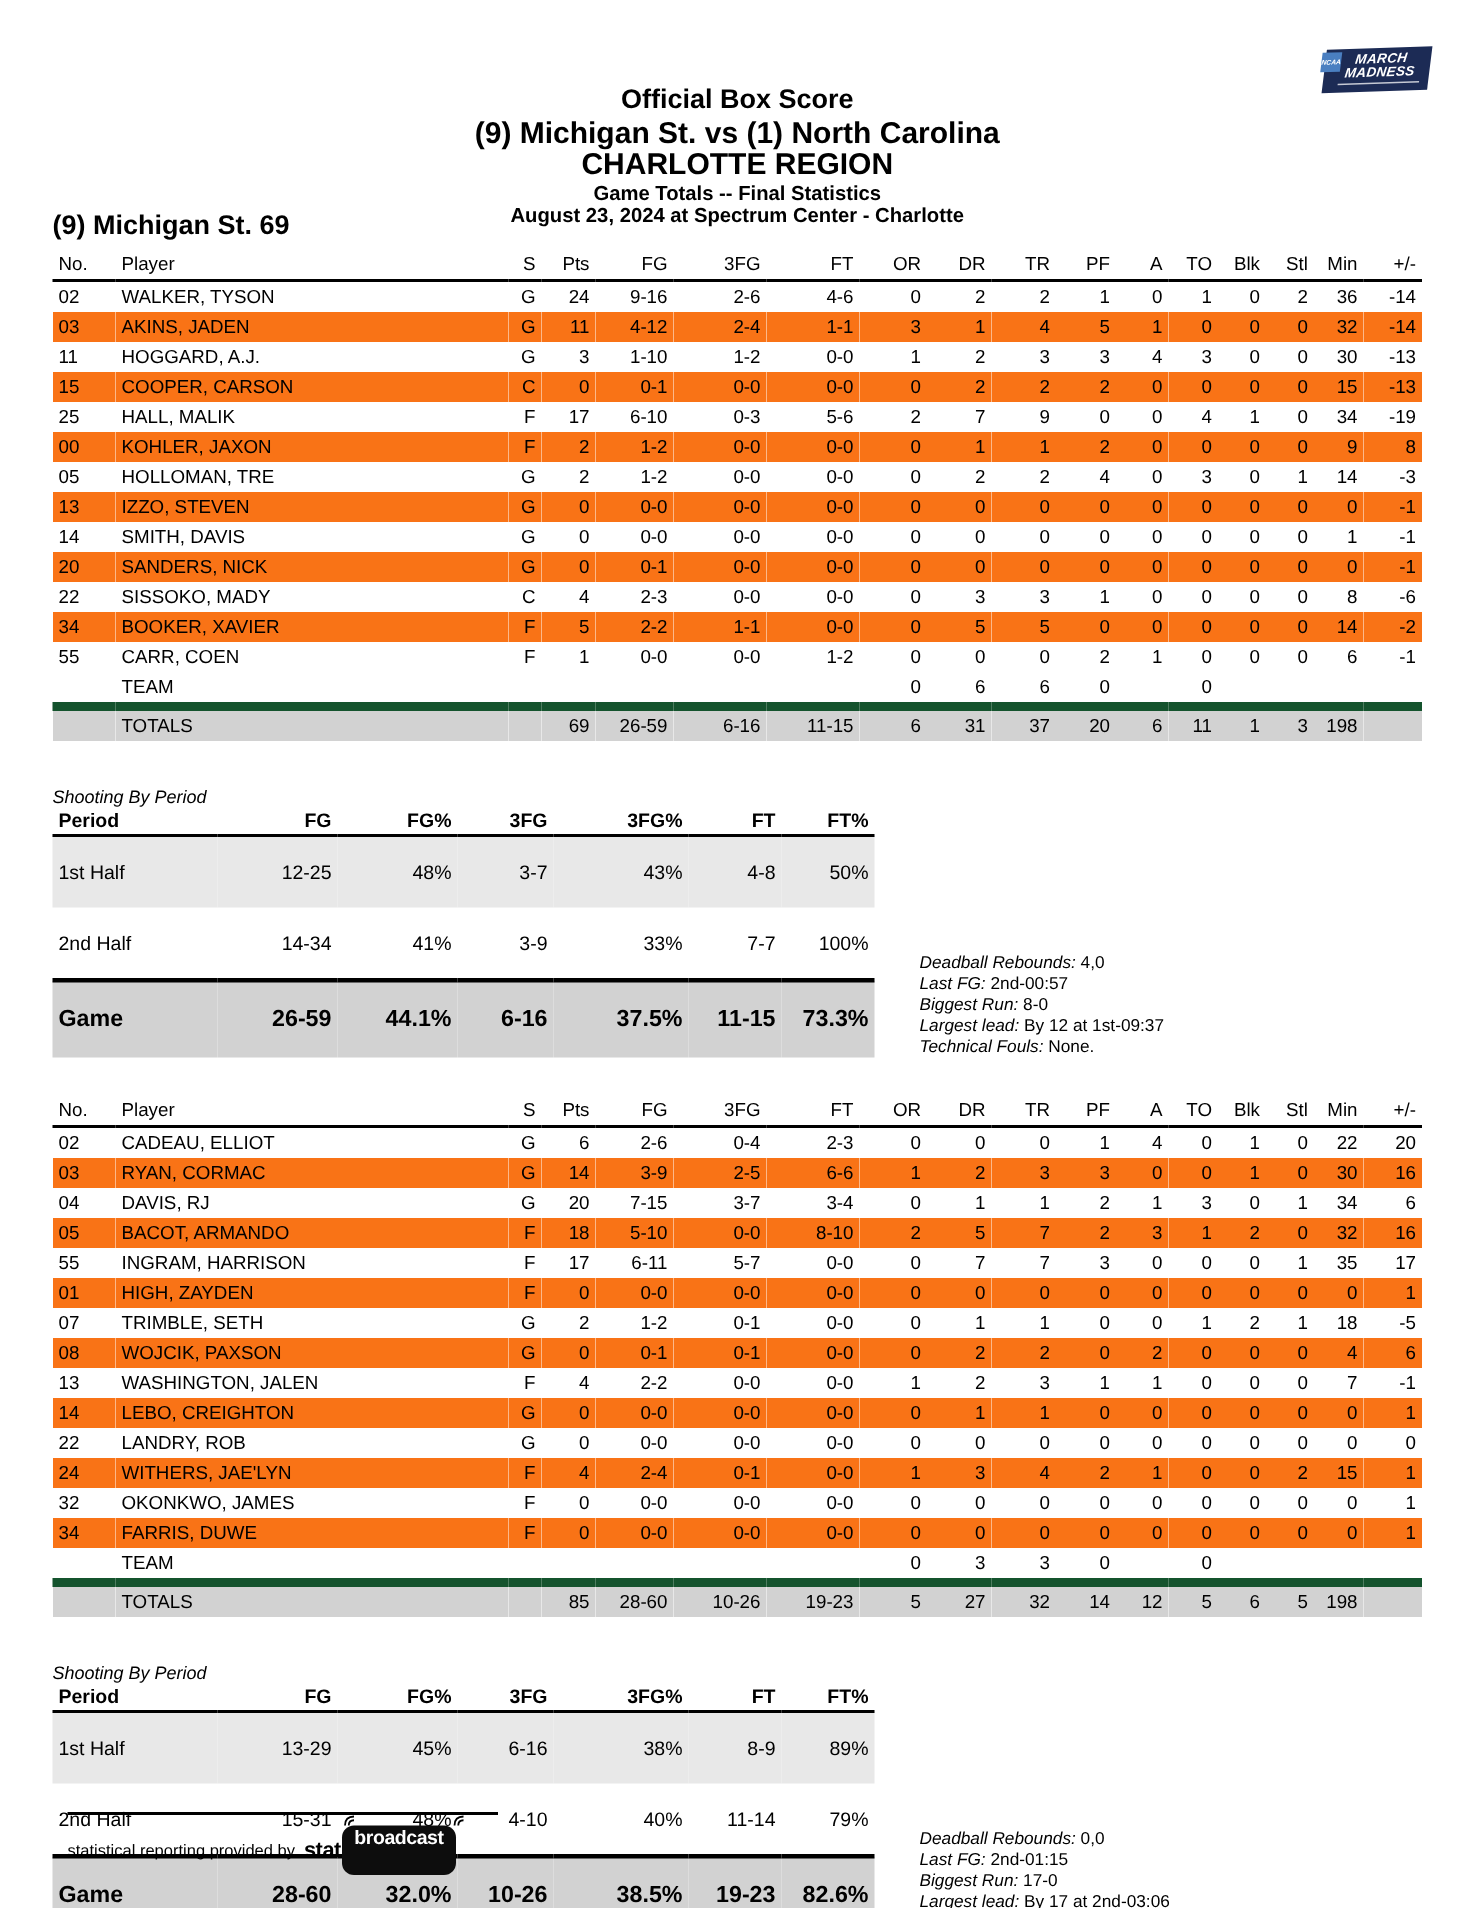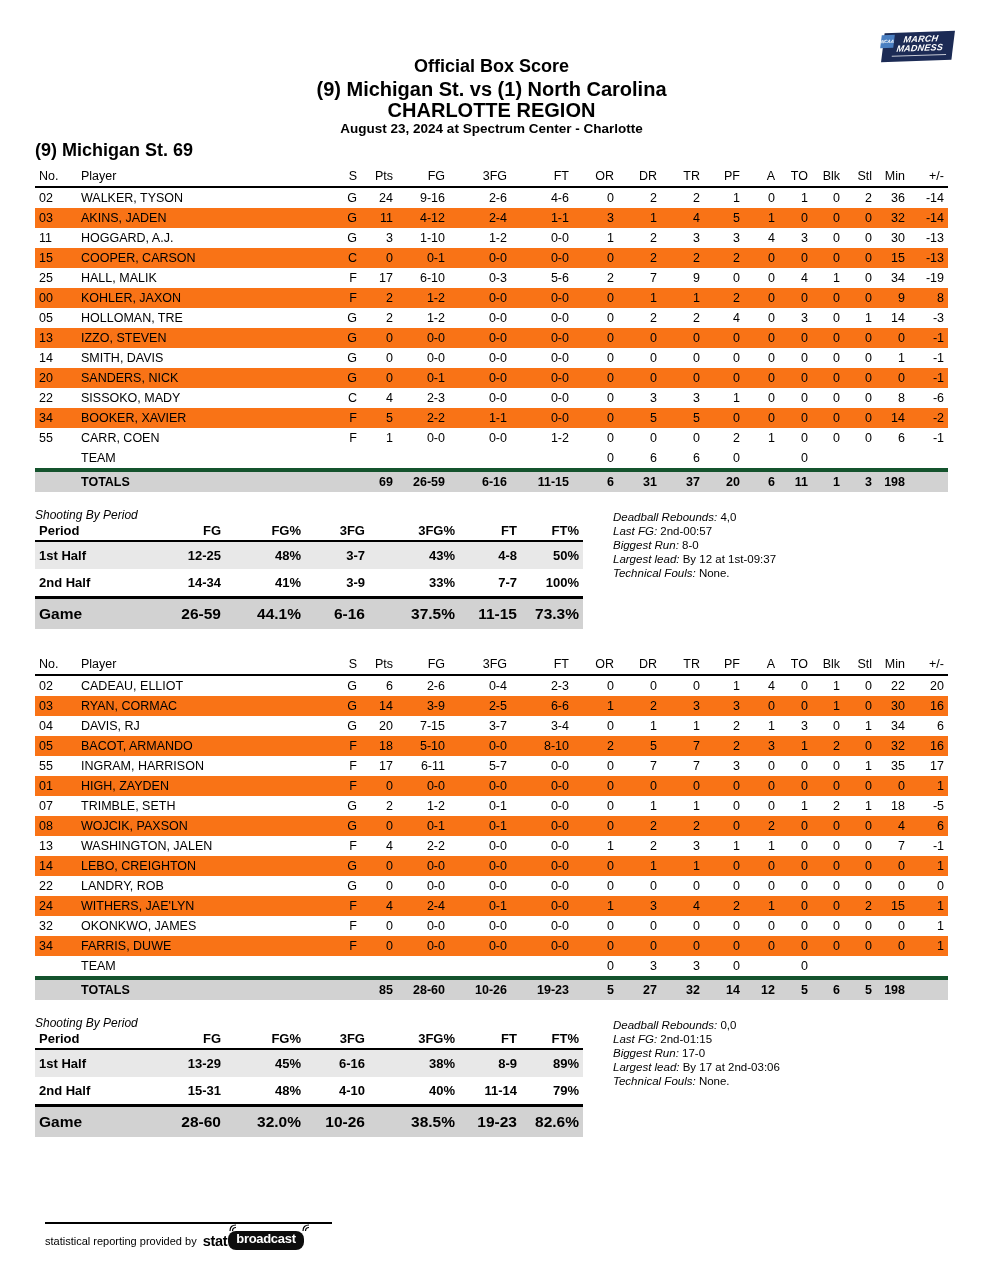--- a/index.html
+++ b/index.html
@@ -39,61 +39,62 @@
   table.box { width:913px; border-collapse:collapse; font-size:12.5px; table-layout:fixed; }
   table.box th {
     font-weight:normal; border-bottom:2px solid #000;
     padding:2px 4px 3px 4px; white-space:nowrap;margin-top:32px;
   }
   table.box td { padding:3px 4px; white-space:nowrap; overflow:hidden; }
   table.box .left { text-align:left; }
   table.box .num { text-align:right; }
   table.box tr.stripe { background:#f97316; }
   table.box tr.totals {
-    background:#d2d2d2; font-weight:bold; border-top:4px solid #14532d;
+    background:#d2d2d2; font-weight:normal; border-top:6px solid #14532d;
   }
 
-  .below { display:flex; align-items:flex-start; margin-top:16px; }
+  .below { display:flex; align-items:flex-end; margin-top:30px; }
   .shoot-wrap { width:548px; }
   .shoot-title { font-style:italic; font-size:12px; margin-bottom:0; }
   table.shoot { width:548px; border-collapse:collapse; font-size:13px; table-layout:fixed; }
   table.shoot th { font-weight:bold; border-bottom:2px solid #000; padding:1px 4px 2px 4px; text-align:right; }
   table.shoot th.left { text-align:left; }
-  table.shoot td { padding:6px 4px; text-align:right;font-weight:bold; }
+  table.shoot td { padding:16px 4px; text-align:right; }
   table.shoot td.left { text-align:left; }
   table.shoot tr.stripe { background:#e8e8e8; }
   table.shoot tr.game {
     background:#d2d2d2; font-weight:bold; font-size:15.5px; border-top:3px solid #000;
   }
   .notes { margin-left:30px; padding-top:2px; font-size:11.5px; line-height:14px; width:330px; }
   .notes .lbl { font-style:italic; }
 
   
   .footer { position:absolute; left:45px; bottom:22px; }
   .footer-line { width:287px; border-top:2px solid #000; margin-bottom:7px; }
   .footer-row { display:flex; align-items:center; font-size:11px; }
   .sb-logo { display:inline-flex; align-items:center; margin-left:6px; position:relative; }
   .sb-stat { font-weight:bold; font-size:14.5px; letter-spacing:-0.3px; margin-right:1px; }
   .sb-broadcast {
     background:#0d0d0d; color:#fff; font-weight:bold; font-size:13px;
-    padding:0 8px 4px 8px; border-radius:8px; letter-spacing:-0.3px;
+    padding:0 8px 18px 8px; border-radius:8px; letter-spacing:-0.3px;
   }
   .sig { position:absolute; top:-7px; }
   .sig-left { left:26px; }
   .sig-right { right:-8px; }
 </style>
 </head>
 <body>
 
 <div class="page">
 
   <div class="doc-header">
     <div class="dh-1">Official Box Score</div>
     <div class="dh-2">(9) Michigan St. vs (1) North Carolina</div>
     <div class="dh-2">CHARLOTTE REGION</div>
+    <div class="dh-3">Game Totals -- Final Statistics</div>
     <div class="dh-3">August 23, 2024 at Spectrum Center - Charlotte</div>
   </div>
 
   <div class="mm-logo">
     <div class="mm-ncaa">NCAA</div>
     <div class="mm-body">
       <div class="mm-line">MARCH</div>
       <div class="mm-line">MADNESS</div>
       <div class="mm-sub"></div>
     </div>

